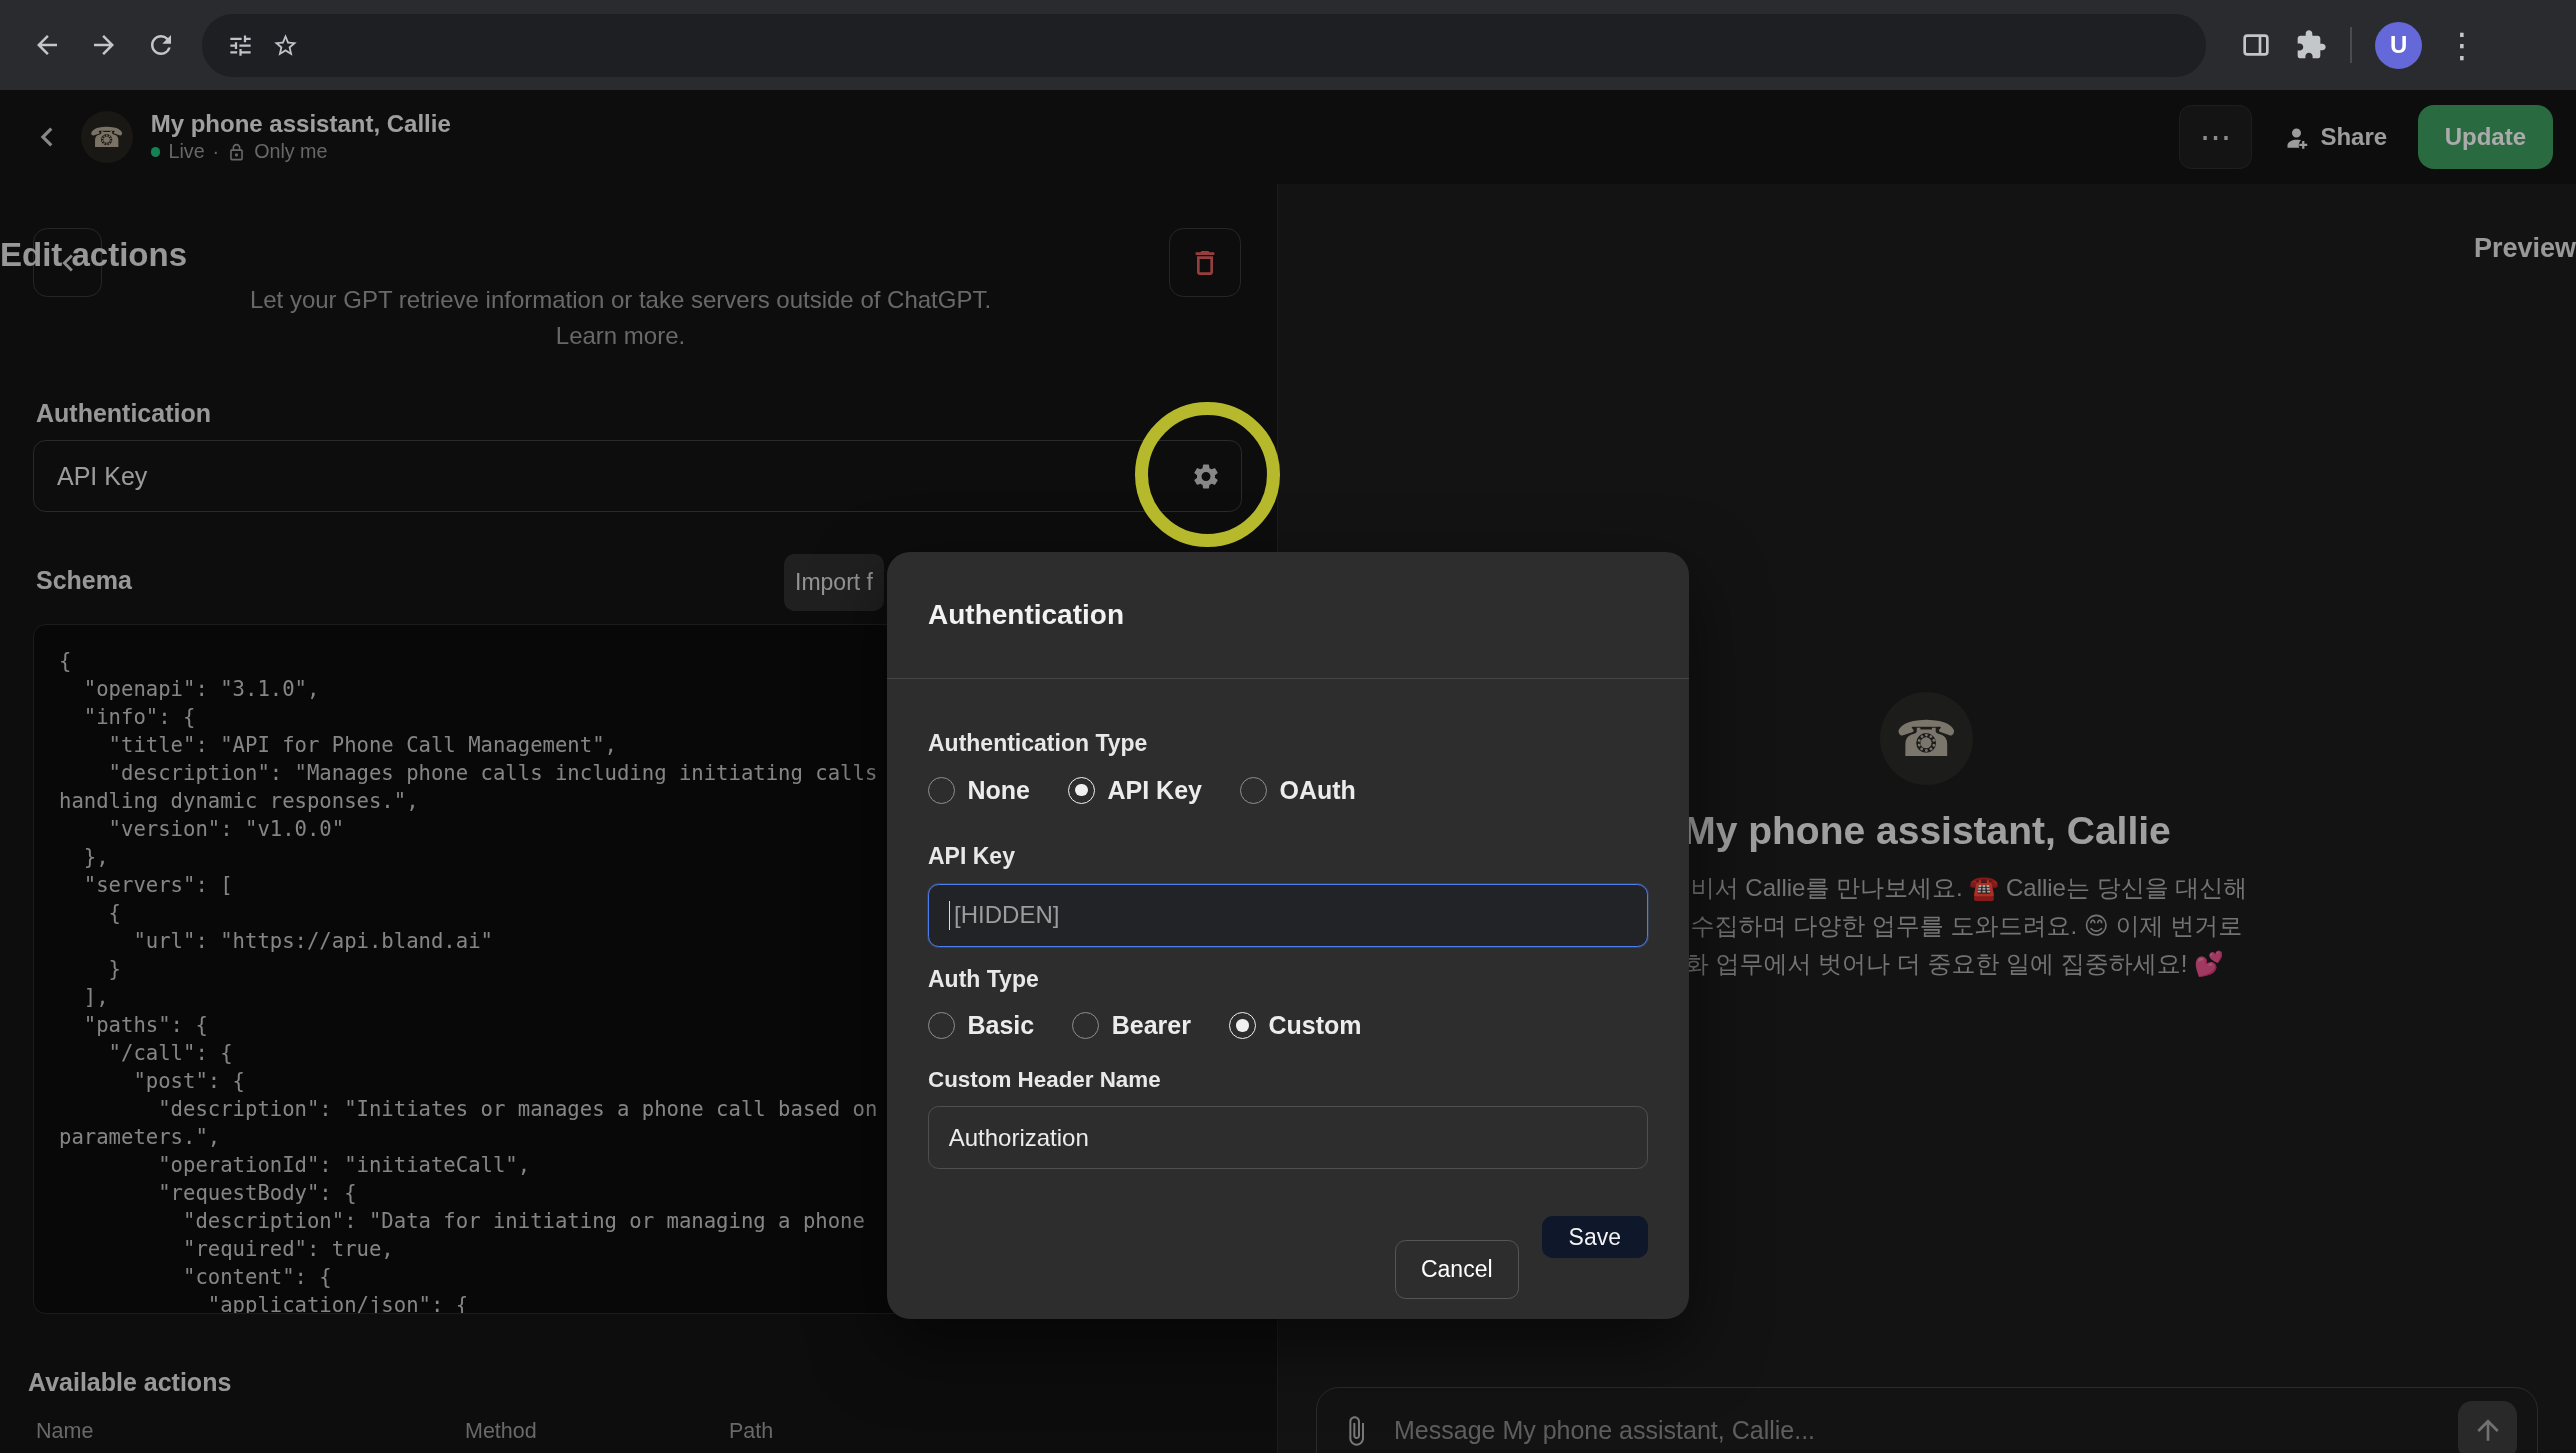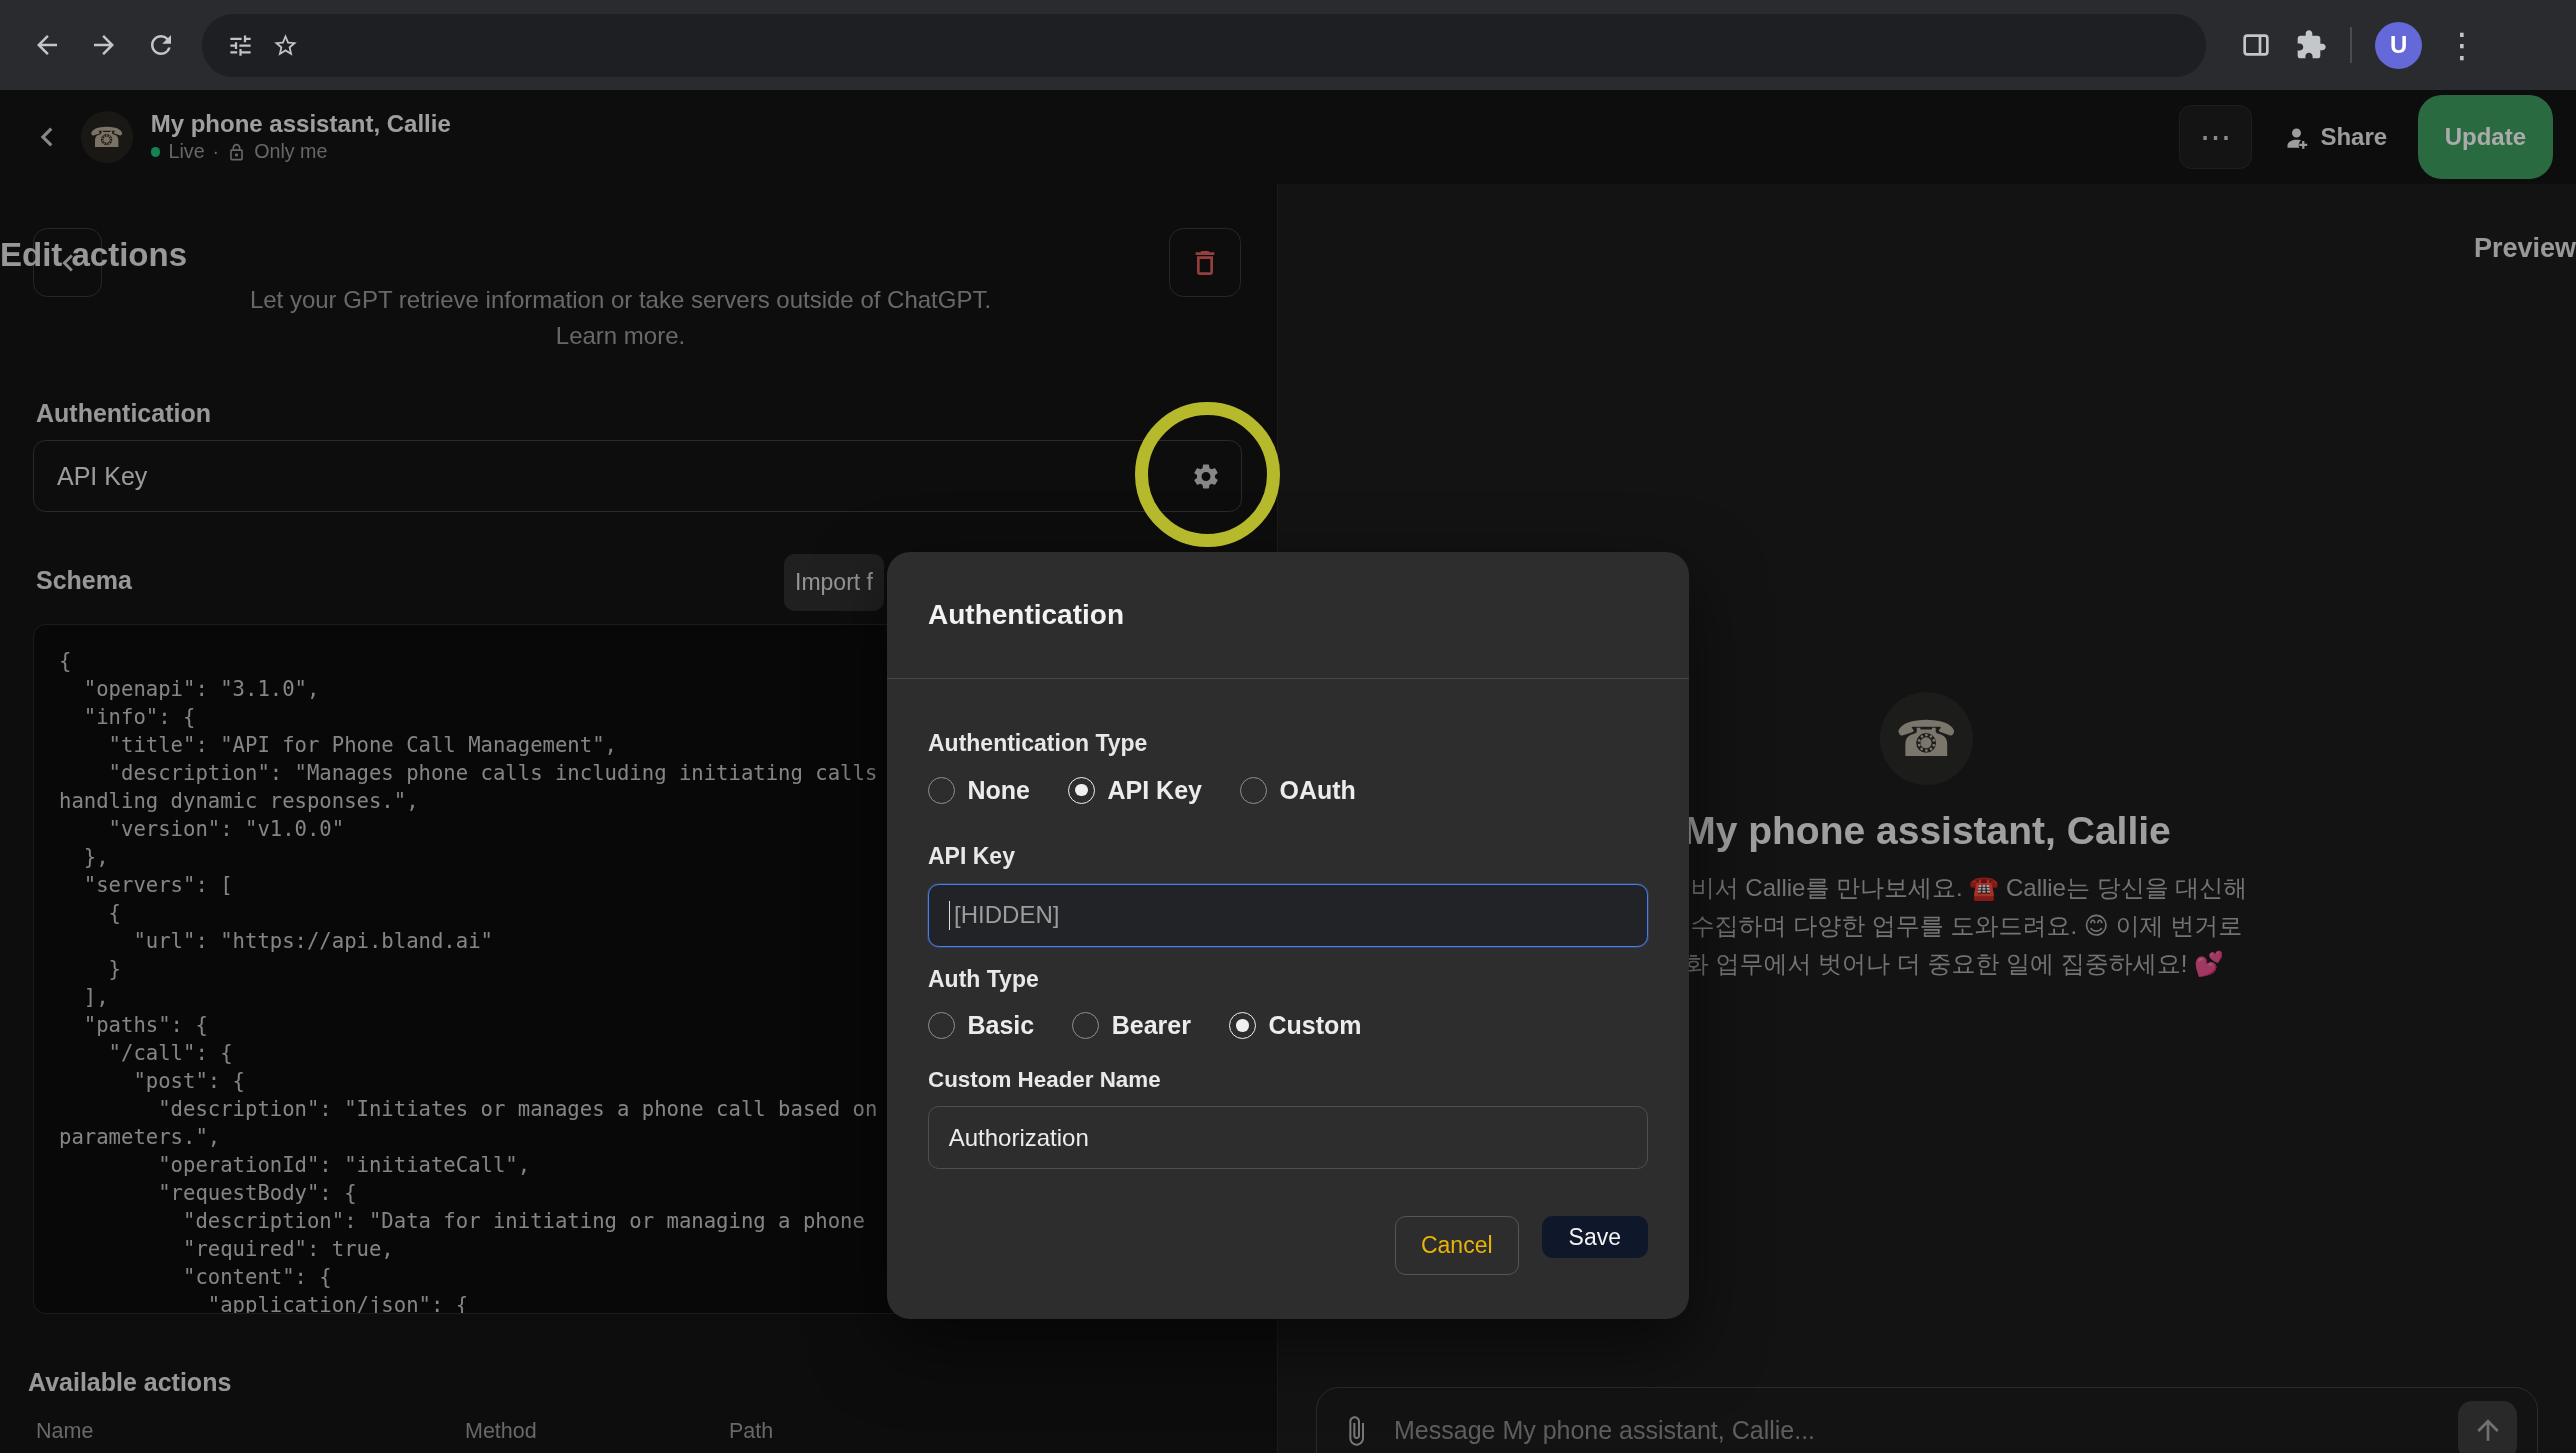--- a/index.html
+++ b/index.html
@@ -36,21 +36,21 @@
   .hdr-title{font-size:24px;font-weight:bold;color:#ededed;line-height:1;}
   .hdr-status{display:flex;align-items:center;gap:8px;font-size:19.7px;color:#9a9a9a;line-height:1;}
   .live-dot{width:9.8px;height:9.8px;border-radius:50%;background:#1ec37d;}
   .lock-ico{color:#9a9a9a;}
   .lock-ico svg{width:19px;height:19px;}
   .hdr-right{margin-left:auto;display:flex;align-items:center;gap:18px;}
   .more-btn{width:73px;height:64px;border-radius:12.5px;background:#1f1f1f;border:0.9px solid #2e2e2e;color:#d2d2d2;
             font-size:32px;display:flex;align-items:center;justify-content:center;box-sizing:border-box;line-height:1;}
   .share-btn{display:flex;align-items:center;gap:10.7px;height:64px;padding:0 12.5px;color:#e9e9e9;font-size:24px;font-weight:bold;}
   .share-btn svg{width:27px;height:27px;}
-  .update-btn{height:84px;padding:0 27px;border-radius:24px;background:#3f9e61;color:#ffffff;font-size:24px;font-weight:bold;
+  .update-btn{height:64px;padding:0 27px;border-radius:16px;background:#3f9e61;color:#ffffff;font-size:24px;font-weight:bold;
               display:flex;align-items:center;}
 
   .panes{position:absolute;top:94px;left:0;right:0;bottom:0;z-index:1;}
   .editor{position:absolute;left:0;top:0;width:1277px;height:100%;overflow:hidden;}
   .preview{position:absolute;left:1277px;top:0;right:0;height:100%;border-left:0.9px solid #2c2c2c;background:#1d1d1d;overflow:hidden;box-sizing:border-box;}
 
   
   .back-sq{position:absolute;left:33px;top:44px;width:69px;height:69px;border:0.9px solid #3a3a3a;border-radius:14.3px;
            display:flex;align-items:center;justify-content:center;color:#cfcfcf;box-sizing:border-box;}
   .back-sq svg{width:34px;height:34px;}
@@ -109,22 +109,22 @@
   .radio-item.checked .radio::after{content:"";width:12.5px;height:12.5px;border-radius:50%;background:#f0f0f0;}
   .radio-label{font-size:25px;font-weight:bold;color:#ececec;}
   .mt-40{margin-top:36px;} .mt-20{margin-top:18px;} .mt-26{margin-top:23px;font-size:22.4px;}
   .key-input{margin-top:12.5px;height:63px;border:1.8px solid #4d7ef0;border-radius:10.7px;background:#222326;
              display:flex;align-items:center;padding:0 19.7px;box-sizing:border-box;box-shadow:0 0 0 0.9px rgba(77,126,240,0.25);}
   .caret{width:1.8px;height:29px;background:#dcdcdc;margin-right:3.6px;flex:none;}
   .key-text{font-size:24px;color:#9d9d9d;}
   .header-input{margin-top:12.5px;height:63px;border:0.9px solid #4f4f4f;border-radius:10.7px;display:flex;align-items:center;
                 padding:0 19.7px;font-size:24px;color:#ececec;box-sizing:border-box;}
   .modal-actions{display:flex;justify-content:flex-end;gap:23px;margin-top:47px;}
-  .btn-cancel{height:59px;padding:0 25px;border-radius:10.7px;border:0.9px solid #565656;background:transparent;color:#eab308;
-              font-size:23px;display:flex;align-items:center;box-sizing:border-box;}
+  .btn-cancel{height:59px;padding:0 25px;border-radius:10.7px;border:0.9px solid #565656;background:transparent;color:#ffffff;
+              font-size:23px;display:flex;align-items:center;box-sizing:border-box;margin-top:24px;}
   .btn-save{height:42px;padding:0 27px;border-radius:10.7px;background:#0f172a;color:#f2f2f2;font-size:23px;
             display:flex;align-items:center;}
 
   
   .annotation-ring{position:absolute;left:1135px;top:312px;width:145px;height:145px;border:13.4px solid #b5b92b;
                    border-radius:50%;z-index:40;box-sizing:border-box;}
 </style>
 </head>
 <body>
 

